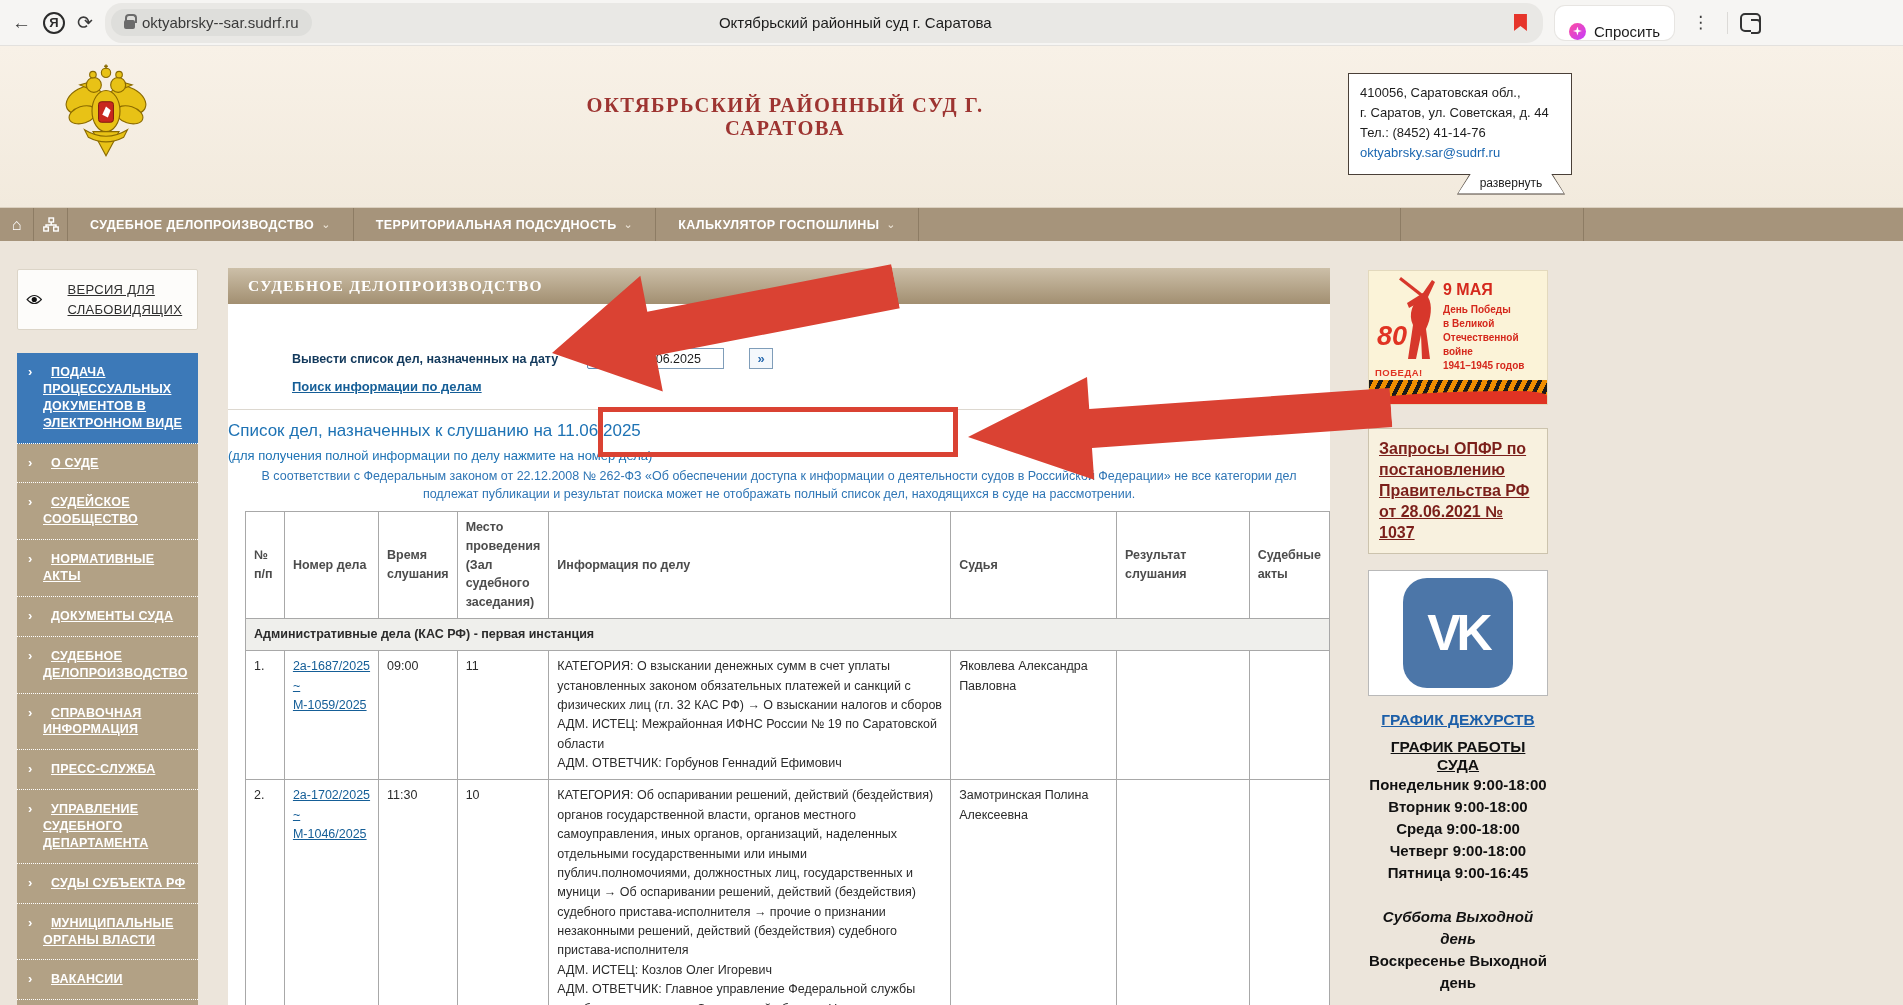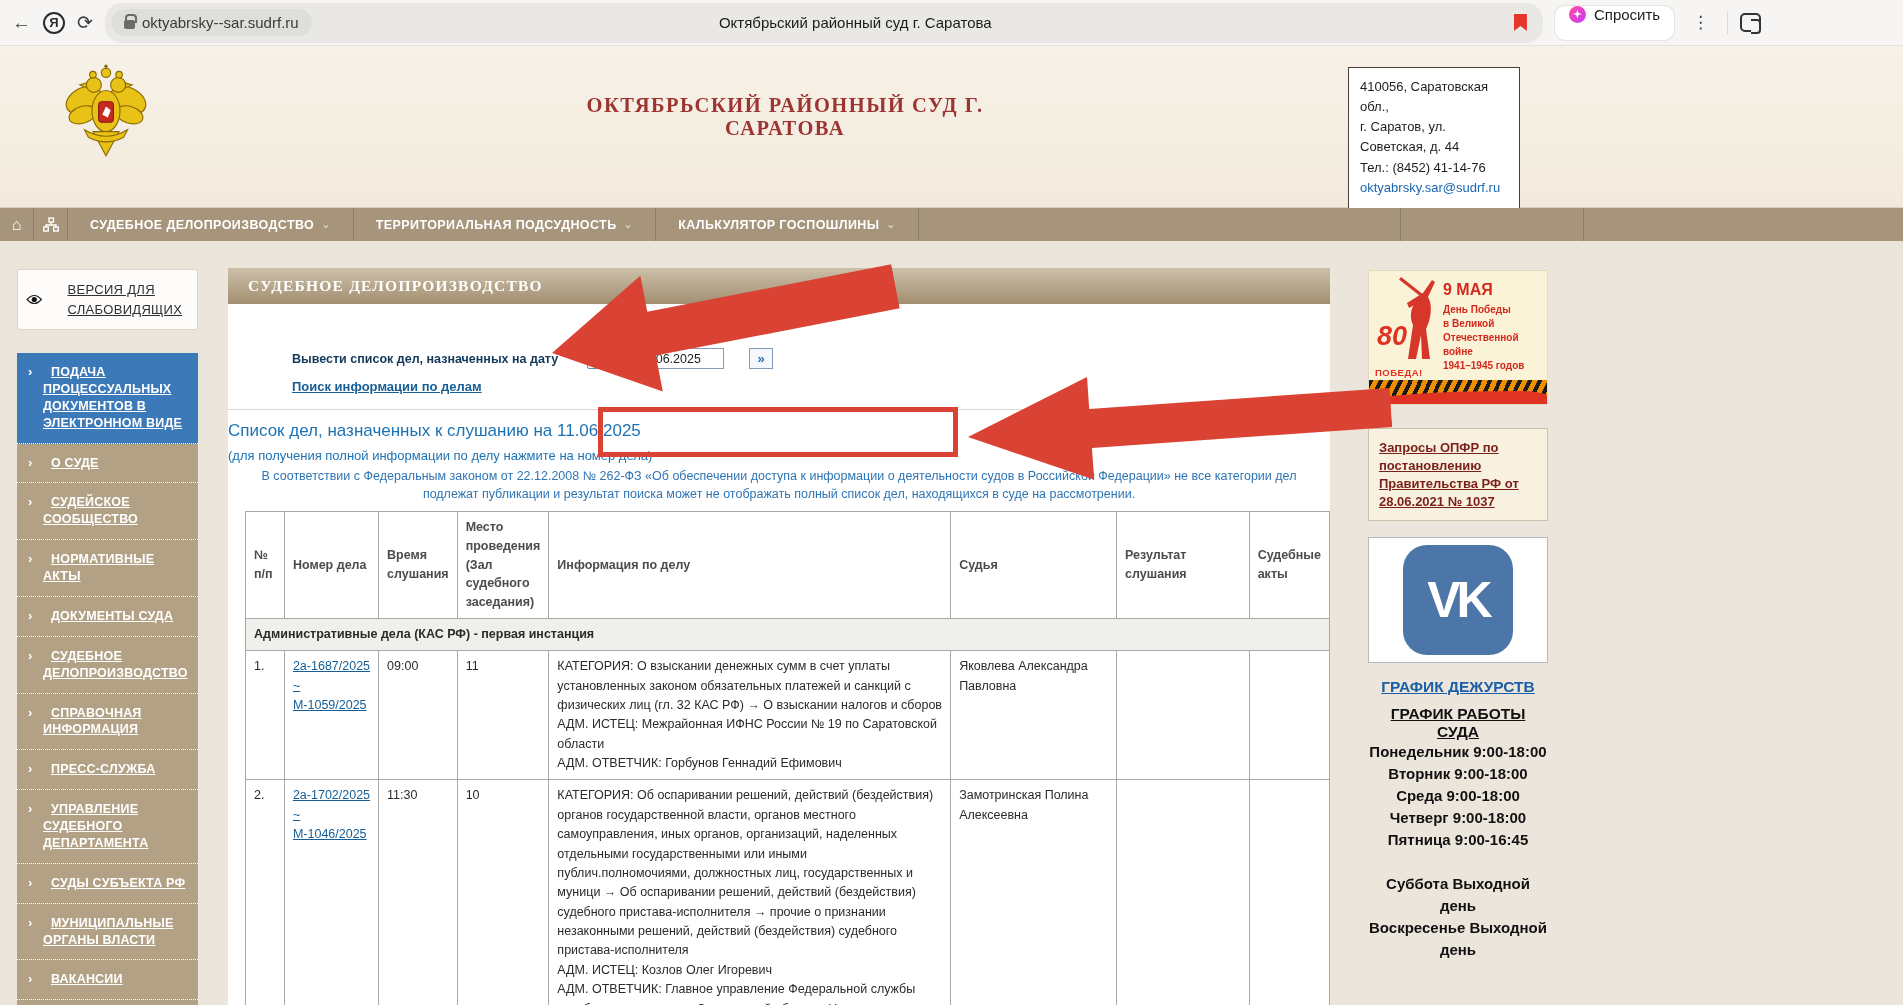--- a/index.html
+++ b/index.html
@@ -33,21 +33,21 @@
     border:2px solid #6b6b6b; border-bottom:none; border-radius:4px 4px 0 0; }
   .domain-text{ font-size:15px; color:#3a3a3a; }
   .tab-title{
     position:absolute; left:614px; width:440px; text-align:left;
     font-size:15px; color:#1c1c1c; white-space:nowrap;
   }
   .bookmark{ position:absolute; right:16px; width:13px; height:17px; background:#e6352b;
     clip-path:polygon(0 0,100% 0,100% 100%,50% 70%,0 100%); cursor:pointer; }
   .ask-pill{
     height:34px; background:#ffffff; border-radius:10px; box-shadow:0 0 0 1px #e7e5e2;
-    display:flex; align-items:flex-start; gap:8px; padding:0 14px; cursor:pointer;
+    display:flex; align-items:flex-end; gap:8px; padding:0 14px; cursor:pointer;
   }
   .ask-icon{ width:17px; height:17px; border-radius:50%;
     background:linear-gradient(135deg,#ff4d9e,#c43bff); position:relative; }
   .ask-icon::after{ content:""; position:absolute; left:4px; top:4px; width:9px; height:9px;
     background:#fff; clip-path:polygon(50% 0,62% 38%,100% 50%,62% 62%,50% 100%,38% 62%,0 50%,38% 38%); }
   .ask-label{ font-size:15px; color:#1c1c1c; }
   .dots{ font-size:17px; color:#3c3c3c; padding:0 6px; cursor:pointer; }
   .chrome-sep{ width:1px; height:22px; background:#dcdad7; }
   .tabs-btn{ position:relative; width:21px; height:19px; border:2px solid #333; border-radius:5px; cursor:pointer; }
   .tabs-btn::after{ content:""; position:absolute; right:-2px; top:4px; width:8px; height:11px;
@@ -57,21 +57,21 @@
     position:absolute; left:0; top:46px; width:1903px; height:162px;
     background:linear-gradient(#f8f1e7,#f2eadd); border-bottom:1px solid #dbd0bf;
   }
   #emblem{ position:absolute; left:64px; top:14px; }
   #court-title{
     position:absolute; left:555px; top:48px; width:460px; text-align:center;
     font-family:"Liberation Serif", serif; font-weight:bold; font-size:20.5px;
     letter-spacing:1.5px; color:#9d3431;
   }
   #contact-box{
-    position:absolute; left:1348px; top:21px; width:172px;
+    position:absolute; left:1348px; top:27px; width:224px;
     background:#ffffff; border:1px solid #4a4038; padding:9px 11px 10px 11px;
     font-size:13px; line-height:1.55; color:#1d1d1d;
   }
   #contact-box a{ color:#1a66b0; }
   .expand-tab-outer{
     position:absolute; right:6px; bottom:-21px; width:108px; height:21px;
     background:#4a4038; clip-path:polygon(13px 0, calc(100% - 13px) 0, 100% 100%, 0 100%);
   }
   .expand-tab-inner{
     position:absolute; left:1px; top:0; right:1px; bottom:1px; background:#ffffff;
@@ -155,33 +155,33 @@
     font-size:9.5px; letter-spacing:.5px; }
   .vb-date{ position:absolute; left:74px; top:10px; color:#d5281c; font-weight:bold; font-size:16px; }
   .vb-lines{ position:absolute; left:74px; top:32px; color:#d5281c; font-weight:bold;
     font-size:10px; line-height:1.4; }
   .vb-statue{ position:absolute; left:30px; top:4px; }
   .vb-ribbon{ position:absolute; left:0; right:0; bottom:0; height:24px;
     background:repeating-linear-gradient(115deg,#1a1a1a 0 4px,#ef8e00 4px 9px); }
   .vb-wave{ position:absolute; left:0; right:0; bottom:0; height:13px; background:#e03323;
     border-radius:100% 20% 0 0 / 100% 45% 0 0; }
   #opfr-box{ margin-top:23px; background:#f8f1df; border:1px solid #ccc3ad; padding:9px 10px; }
-  #opfr-link{ font-size:13px; font-weight:bold; line-height:1.32; color:#7b1f1a;
+  #opfr-link{ font-size:16px; font-weight:bold; line-height:1.32; color:#7b1f1a;
     text-decoration:underline; cursor:pointer; }
   #vk-box{ margin-top:16px; height:126px; background:#ffffff; border:1px solid #b9b9b9;
     display:flex; align-items:center; justify-content:center; }
   #vk-logo{ width:110px; height:110px; border-radius:24px; background:#4c76a8;
     display:flex; align-items:center; justify-content:center; cursor:pointer;
     color:#ffffff; font-weight:bold; font-size:50px; letter-spacing:-4px; }
   #duty-link{ display:block; margin-top:15px; text-align:center; font-size:15.5px;
     font-weight:bold; color:#1b5ea8; text-decoration:underline; cursor:pointer; }
   #schedule{ margin-top:9px; text-align:center; }
   #schedule-title{ font-size:15.5px; font-weight:bold; color:#111; text-decoration:underline; }
   .sched-line{ font-size:15px; font-weight:bold; color:#111; line-height:1.47; }
-  .sched-gap{ margin-top:22px; }
+  .sched-gap{ margin-top:22px;font-style:italic; }
   
   #annotations{ position:absolute; inset:0; pointer-events:none; z-index:40; }
   #annot-rect{ position:absolute; left:598px; top:407px; width:360px; height:50px;
     border:5px solid #da4233; }
   .annot-arrow{ position:absolute; }
 </style>
 </head>
 <body>
 
 <div id="browser-bar">

